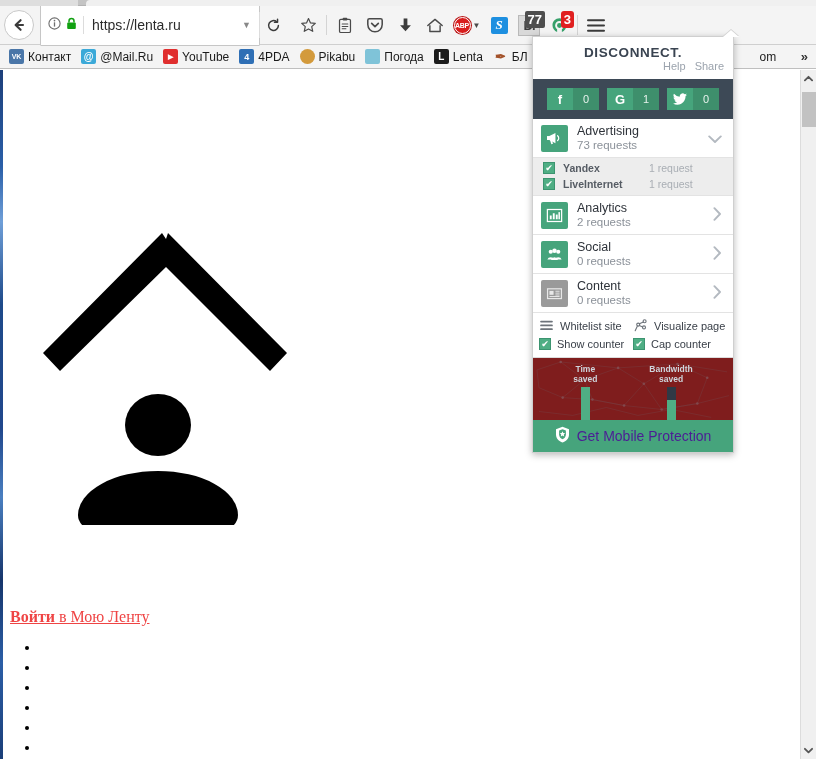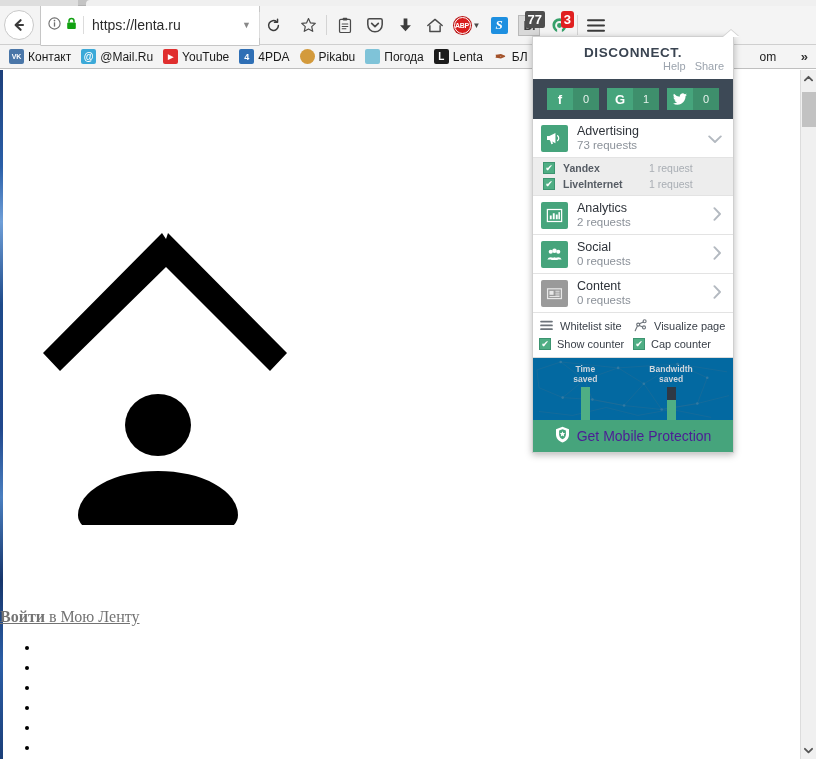--- a/index.html
+++ b/index.html
@@ -96,22 +96,22 @@
   #content {
     position: absolute; top: 70px; left: 0; right: 0; bottom: 0;
     background: #fff; overflow: hidden;
   }
   #leftstrip { position: absolute; left: 0; top: 0; width: 3px; height: 100%;
       background: linear-gradient(180deg,#1d3f7a 0%,#2a5fa8 14%,#6f9fd8 22%,#1e4a8a 34%,
       #20478c 52%,#4a7fc0 62%,#16356b 74%,#2b5ea6 86%,#1b3e78 100%); }
 
   #glyph { position: absolute; left: 40px; top: 155px; width: 250px; height: 300px; }
   #signin-link {
-    position: absolute; left: 0; top: 538px;
-    font-family: "Liberation Serif", serif; font-size: 16px; color: #737373;
+    position: absolute; left: 10px; top: 538px;
+    font-family: "Liberation Serif", serif; font-size: 16px; color: #ef4444;
     text-decoration: underline; white-space: nowrap;
   }
   #signin-link .b { font-weight: bold; }
 
   #bullets { position: absolute; left: 20px; top: 570px; list-style: disc; padding-left: 20px; }
   #bullets li { height: 20px; font-size: 13px; color: #000; }
 
   
   #vscroll {
     position: absolute; right: 0; top: 0; width: 16px; height: 100%;
@@ -169,21 +169,21 @@
   .cb.on { background: #4fae84; border-color: #3c9470; }
   .cb.on::after { content: "✔"; color: #fff; font-size: 9px; line-height: 1; }
 
   #opt-rows { background: #fff; padding: 3px 0 4px 0; border-bottom: 1px solid #dcdcdc; }
   .opt-row { display: flex; align-items: center; padding: 3px 6px; }
   .opt-cell { display: flex; align-items: center; gap: 6px; width: 50%; }
   .opt-cell .lbl { font-size: 11px; color: #3a4049; }
   .opt-ico { width: 15px; display: flex; align-items: center; justify-content: center; }
 
   #stats {
-    height: 62px; background: #0369a1; position: relative; overflow: hidden;
+    height: 62px; background: #7f1d1d; position: relative; overflow: hidden;
     display: flex; justify-content: center; gap: 52px; padding-top: 6px;
   }
   #stats .net { position: absolute; inset: 0; opacity: .35; }
   .stat-col { display: flex; flex-direction: column; align-items: center; position: relative; z-index: 2; }
   .stat-lbl { font-size: 8.5px; color: #cfd6dd; text-align: center; line-height: 10px; font-weight: bold; }
   .bar-wrap { width: 9px; height: 36px; background: #2f3945; margin-top: 3px; display: flex;
               flex-direction: column; justify-content: flex-end; }
   .bar-fill { width: 100%; background: #4fae84; }
 
   #mobile-cta {

